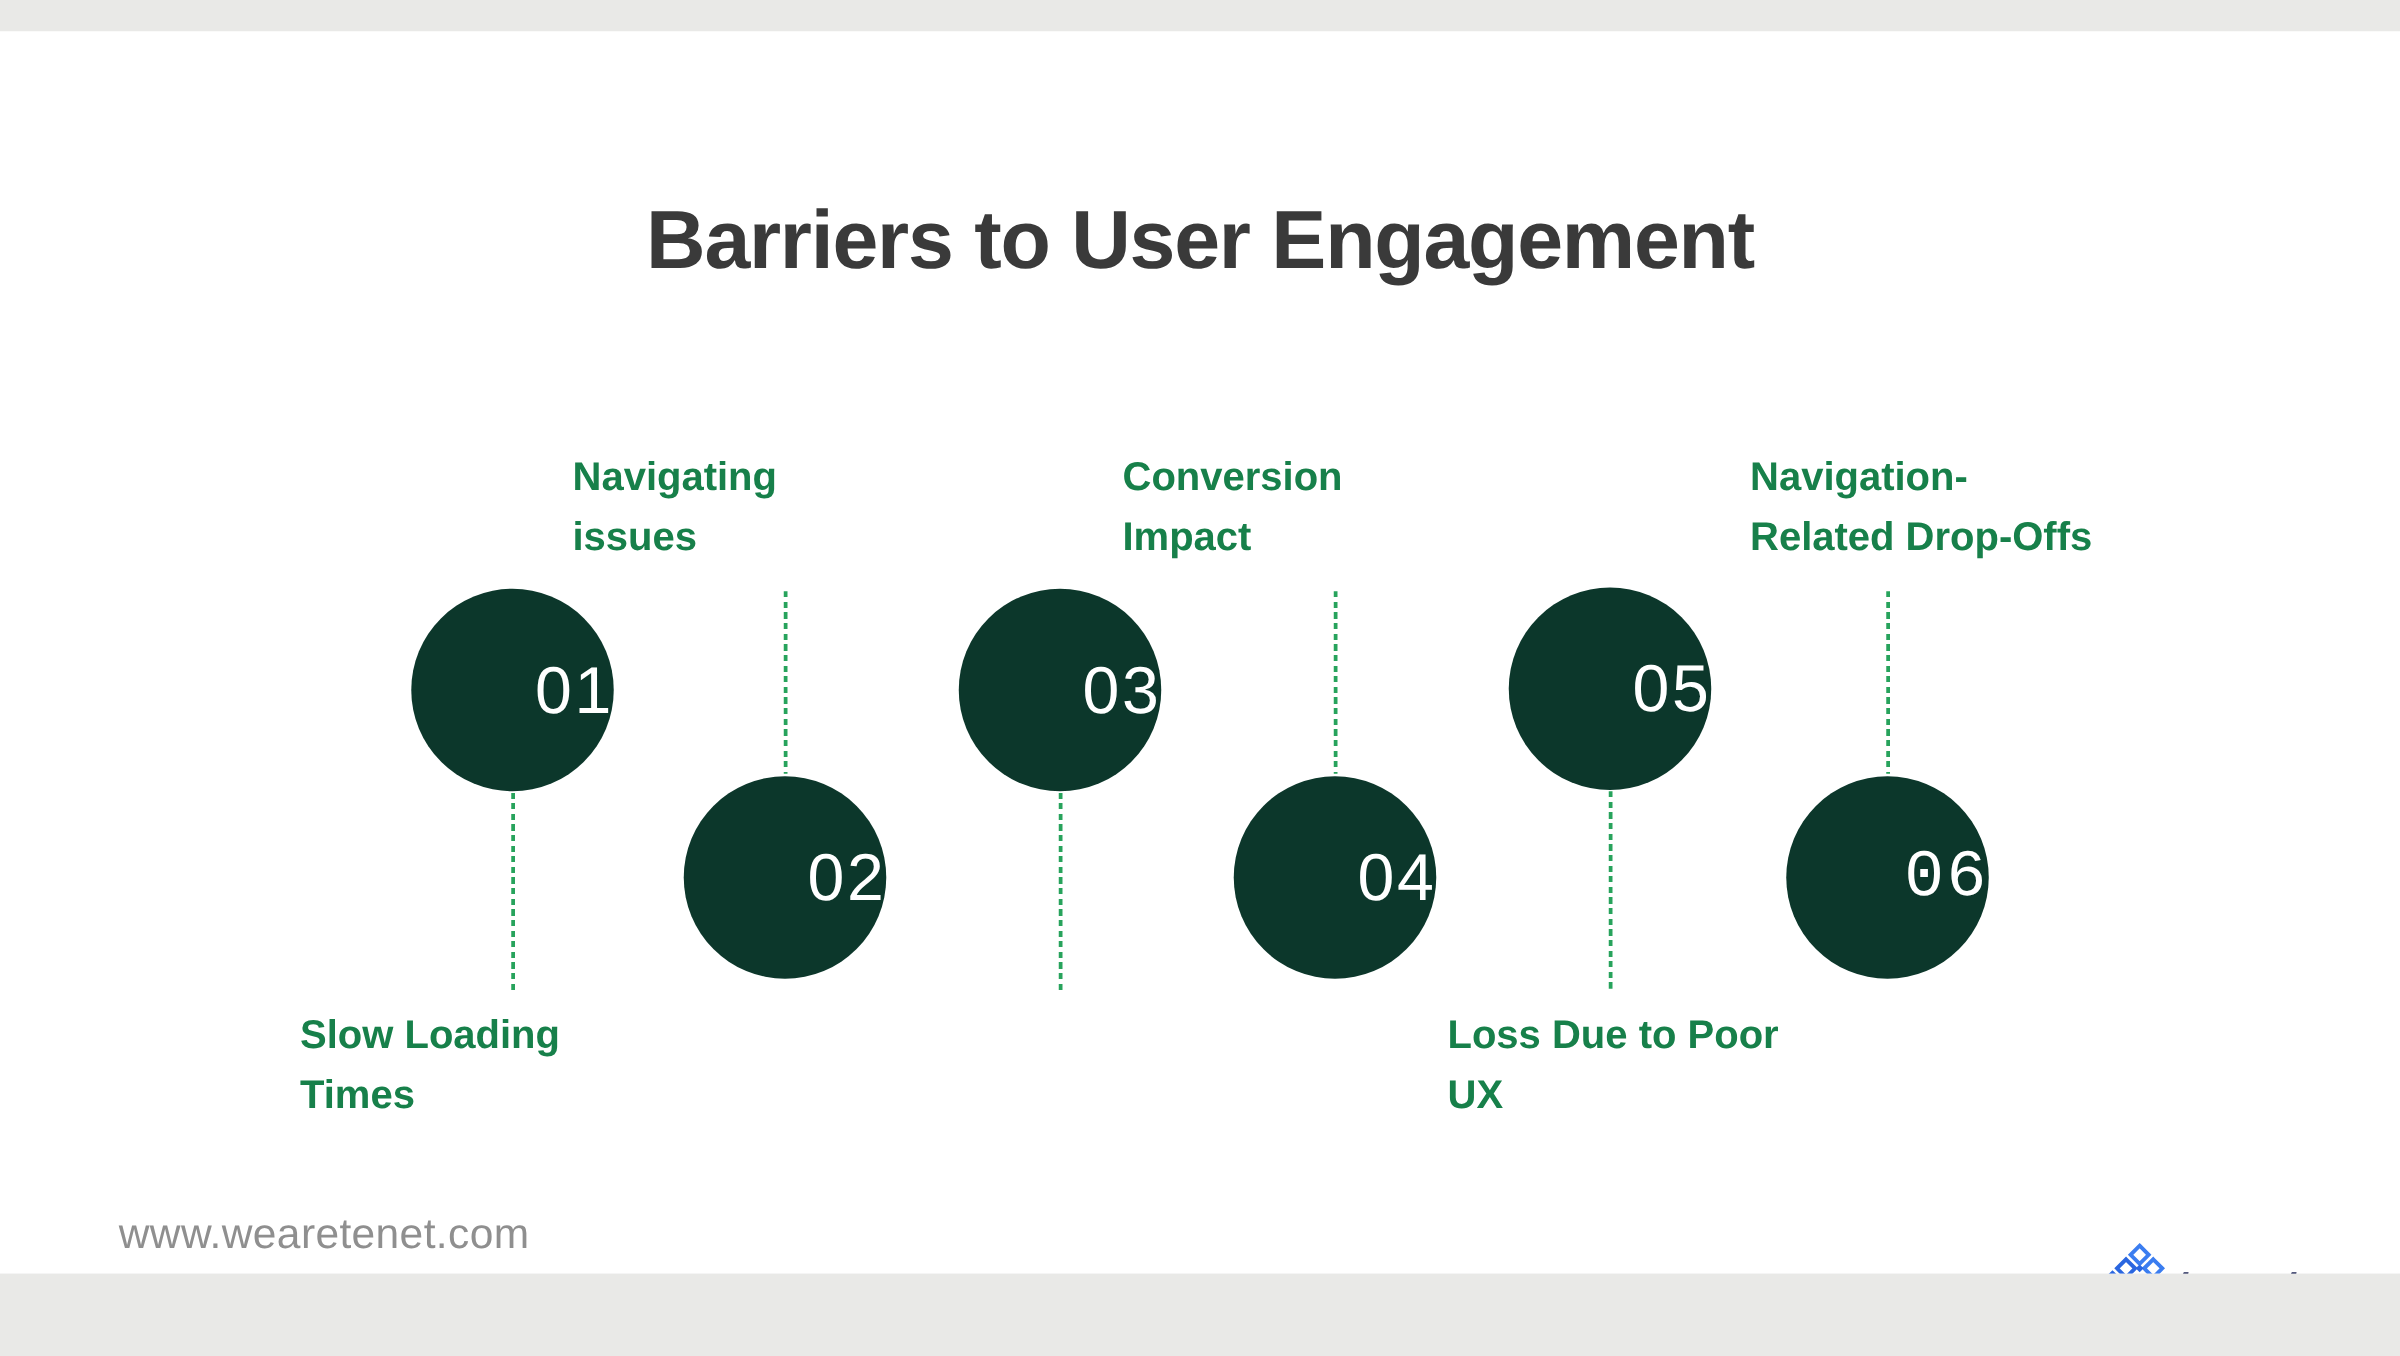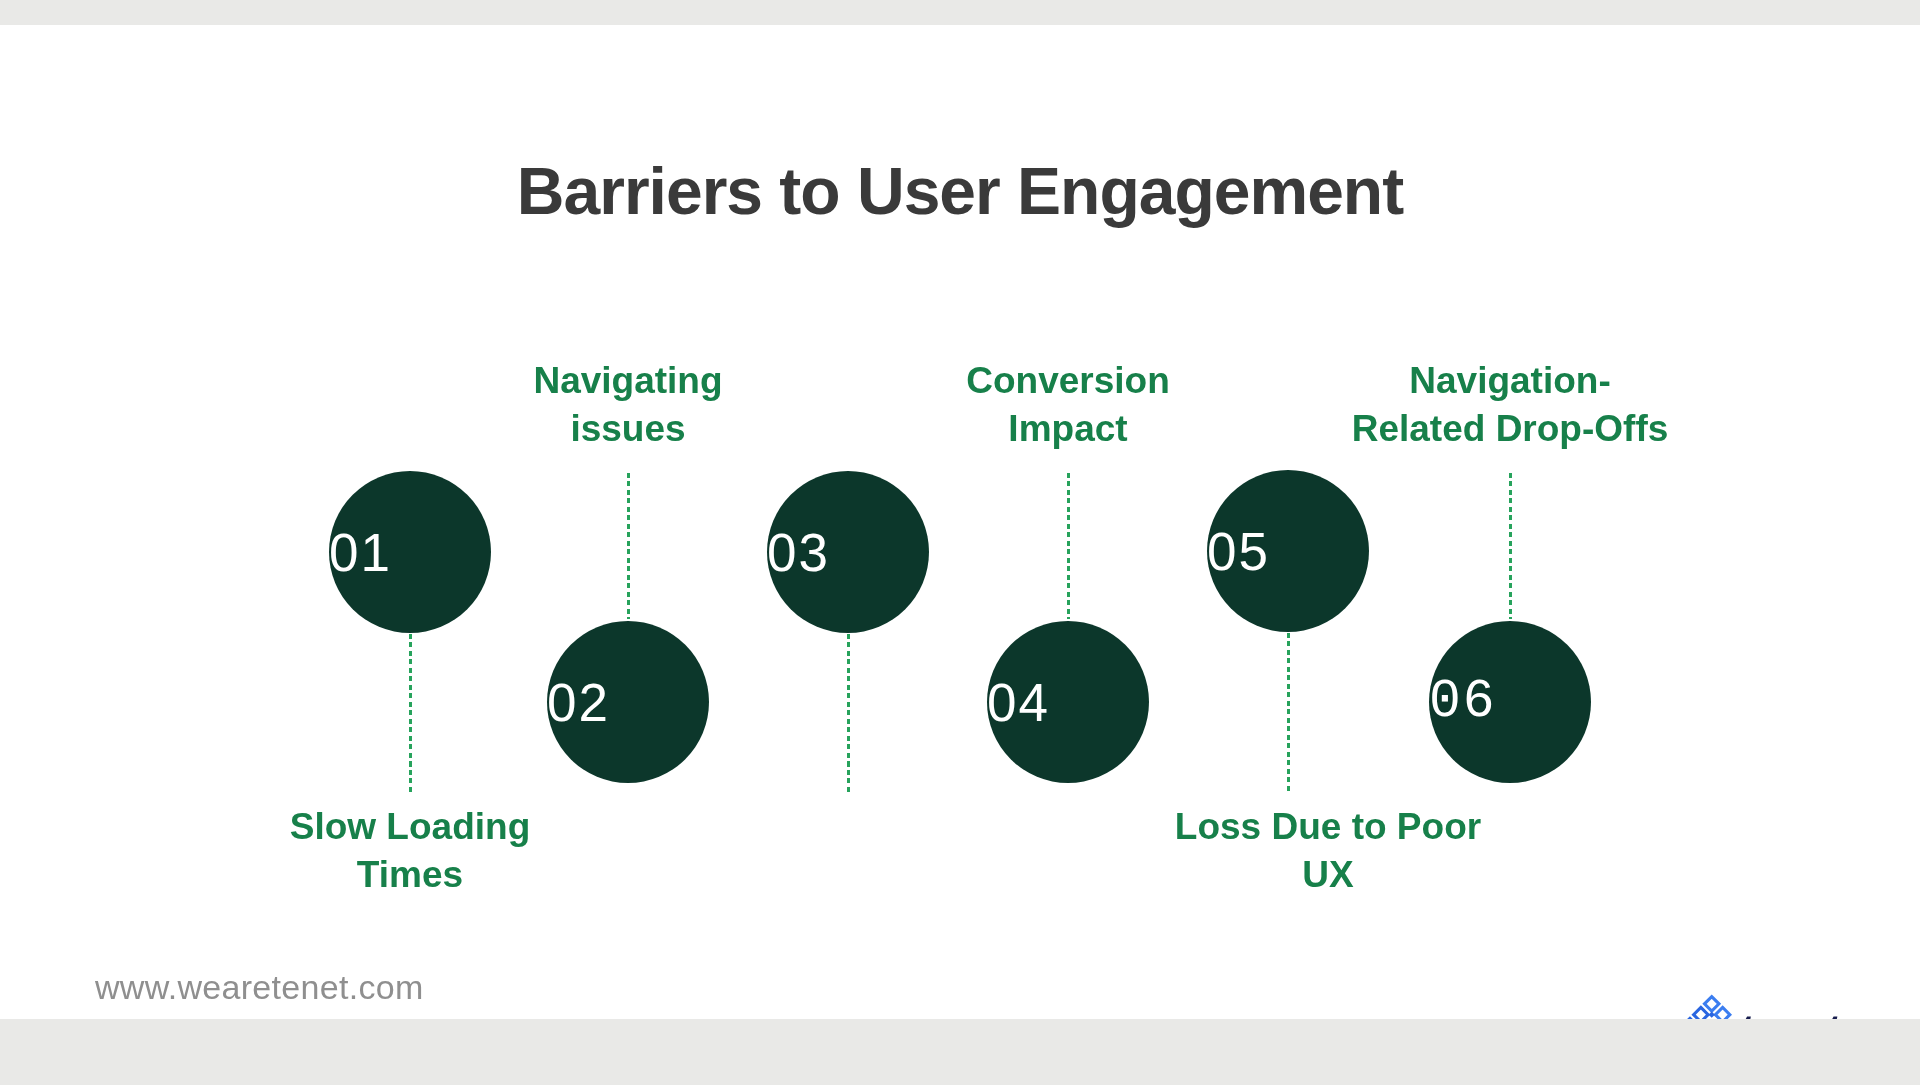--- a/index.html
+++ b/index.html
@@ -9,26 +9,26 @@
     font-family:"Liberation Sans", sans-serif;
     margin-top:25px;
   }
   .title {
     position:absolute; top:128px; left:0; width:100%; margin:0;
     text-align:center; font-size:66px; font-weight:700;
     color:#3a3a3a; letter-spacing:-1px;
   }
   .circle {
     position:absolute; width:162px; height:162px; border-radius:50%;
-    background:#0c372b; display:flex; align-items:center; justify-content:flex-start;
+    background:#0c372b; display:flex; align-items:center; justify-content:flex-end;
     color:#ffffff; font-size:53px; font-weight:400; letter-spacing:2px;
   }
   .step-label {
-    position:absolute; width:340px; text-align:center;
-    color:#17804a; font-size:37px; font-weight:700; line-height:48px;
+    position:absolute; width:340px; text-align:left;
+    color:#17804a; font-size:32px; font-weight:700; line-height:48px;
     white-space:pre-line;
   }
   .vline {
     position:absolute; width:3px;
     background-image:repeating-linear-gradient(180deg, #27a35c 0 5px, transparent 5px 8.5px);
   }
   
   .c1 { left:329px; top:446px; }
   .v1 { left:409px; top:609px; height:158px; }
   .l1 { left:240px; top:778px; }
@@ -44,21 +44,21 @@
   .c4 { left:987px; top:596px; }
   .v4 { left:1067px; top:448px; height:146px; }
   .l4 { left:898px; top:332px; }
   
   .c5 { left:1207px; top:445px; }
   .v5 { left:1287px; top:608px; height:158px; }
   .l5 { left:1158px; top:778px; }
   
   .c6 { left:1429px; top:596px;font-family:Liberation Mono, monospace; }
   .v6 { left:1509px; top:448px; height:146px; }
-  .l6 { left:1340px; top:332px; }
+  .l6 { left:1400px; top:332px; }
 
   .site-url {
     position:absolute; left:95px; top:943px;
     font-size:34px; color:#8f8f8f; letter-spacing:0.3px;
   }
   .logo {
     position:absolute; left:1680px; top:966px;
     display:flex; align-items:center; 
   }
   .logo-text {

